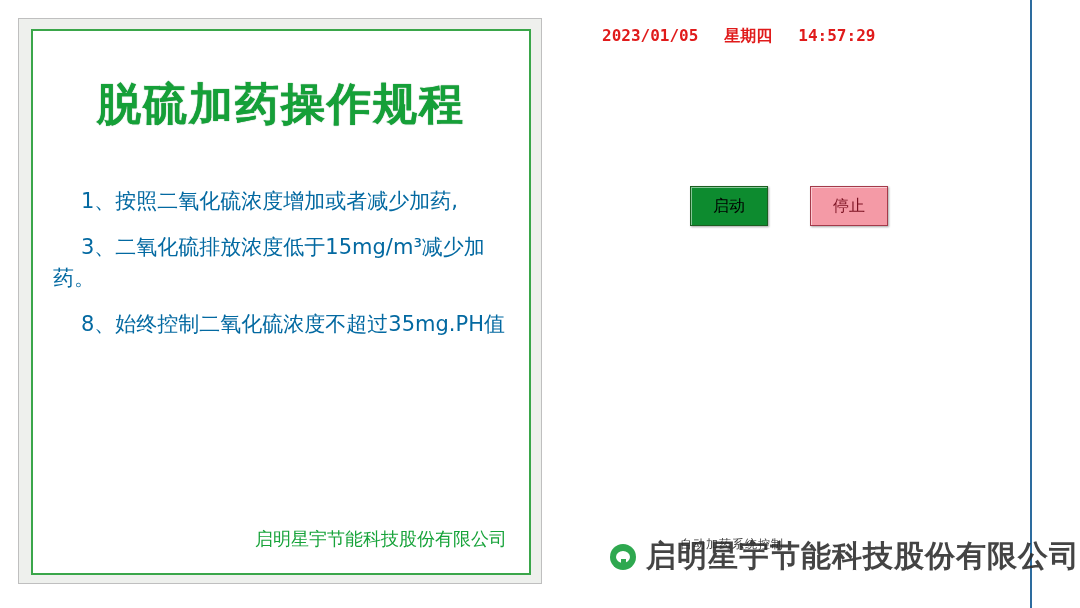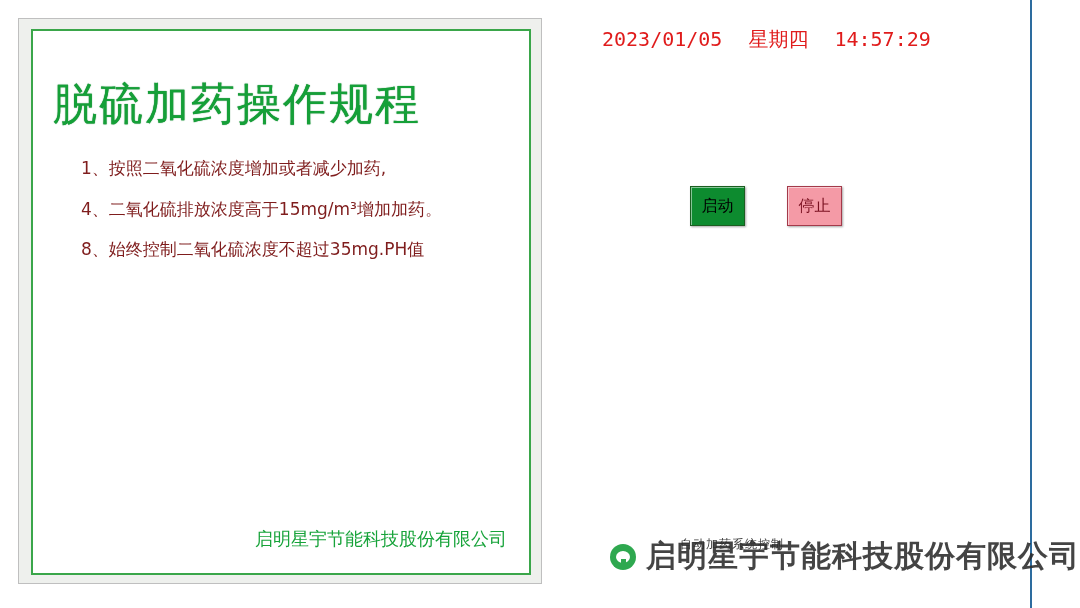--- a/index.html
+++ b/index.html
@@ -42,33 +42,33 @@
     left: 12px;
     top: 10px;
     width: 500px;
     height: 546px;
     background: #ffffff;
     border: 2px solid #3aa64a;
     box-sizing: border-box;
     padding: 18px 20px 0 20px;
   }
   .placard-title {
-    text-align: left;
+    text-align: center;
     font-size: 44px;
-    font-weight: normal;
+    font-weight: bold;
     color: #15a038;
     letter-spacing: 2px;
     margin-top: 26px;
-    margin-bottom: 22px;
+    margin-bottom: 52px;
     font-family: "DejaVu Sans", sans-serif;
     text-shadow: 0 0 1px #0c7a28;
   }
   .rule-line {
-    color: #7f1d1d;
-    font-size: 17px;
+    color: #0369a1;
+    font-size: 21px;
     line-height: 1.45;
     margin: 0 0 16px 0;
     text-indent: 28px;
     font-family: "DejaVu Sans", sans-serif;
   }
   .rule-line.cont {
     text-indent: 0;
     margin-top: -12px;
   }
   .placard-company {
@@ -105,36 +105,36 @@
     background: #2d6c9f;
   }
   .datetime-bar {
     position: absolute;
     left: 42px;
     top: 26px;
     display: flex;
     align-items: baseline;
     gap: 26px;
     color: #e01b1b;
-    font-size: 20px;
-    font-weight: normal;
+    font-size: 16px;
+    font-weight: bold;
     font-family: "DejaVu Sans Mono", monospace;
   }
   .datetime-bar .weekday {
     font-family: "DejaVu Sans", sans-serif;
   }
   .button-row {
     position: absolute;
     left: 130px;
     top: 186px;
     display: flex;
     gap: 42px;
   }
   .hmi-button {
-    width: 55px;
+    width: 78px;
     height: 40px;
     display: flex;
     align-items: center;
     justify-content: center;
     font-size: 16px;
     font-family: Liberation Serif, serif;
     border: 1px solid #555;
     box-shadow: inset 1px 1px 0 rgba(255,255,255,0.5), 1px 1px 2px rgba(0,0,0,0.35);
     cursor: pointer;
     box-sizing: border-box;
@@ -212,22 +212,22 @@
 
   <div class="left-panel">
     <div class="placard-outer">
       <div class="placard-inner">
 
         <div class="placard-title">脱硫加药操作规程</div>
 
         <p class="rule-line">1、按照二氧化硫浓度增加或者减少加药,</p>
 
 
-
-        <p class="rule-line">4、二氧化硫排放浓度高于15mg/m³增加加药。</p>
+        <p class="rule-line">3、二氧化硫排放浓度低于15mg/m³减少加药。</p>
+
 
         <p class="rule-line">8、始终控制二氧化硫浓度不超过35mg.PH值</p>
 
         <div class="placard-company">启明星宇节能科技股份有限公司</div>
       </div>
     </div>
   </div>
 
   <div class="right-panel">
     <div class="right-border-left"></div>

